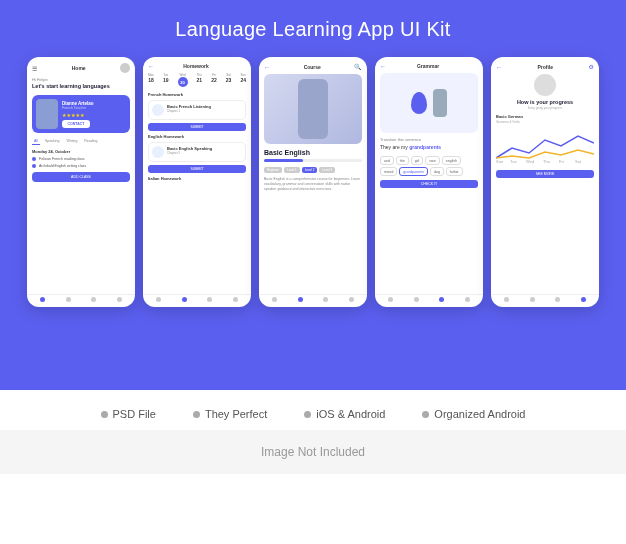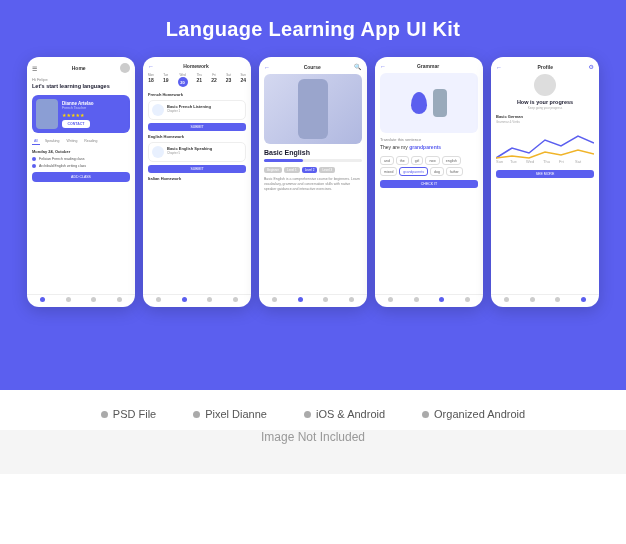--- a/index.html
+++ b/index.html
@@ -16,21 +16,21 @@
       height: 390px;
       display: flex;
       flex-direction: column;
       align-items: center;
       padding-top: 18px;
     }
 
     .page-title {
       color: #fff;
       font-size: 20px;
-      font-weight: 700;
+      font-weight: 400;
       margin-bottom: 16px;
       letter-spacing: 0.3px;
     }
 
     .phones-row {
       display: flex;
       gap: 8px;
       align-items: flex-end;
       padding: 0 10px;
     }
@@ -319,20 +319,21 @@
     .feature-text {
       font-size: 11px;
       color: #555;
     }
 
     .bottom-gray {
       background: #f5f5f5;
       width: 626px;
       height: 44px;
       display: flex;
+      align-items: center;
       justify-content: center;
     }
 
     .image-not-included {
       font-size: 12px;
       color: #999;
     }
 
     .hamburger-icon { font-size: 6px; color: #333; }
     .back-arrow { font-size: 6px; color: #5B5FEF; }
@@ -547,21 +548,21 @@
 </div>
 
 <div class="bottom-section">
   <div class="features-row">
     <div class="feature-item">
       <div class="feature-dot" style="background:#aaa;"></div>
       <span class="feature-text">PSD File</span>
     </div>
     <div class="feature-item">
       <div class="feature-dot" style="background:#aaa;"></div>
-      <span class="feature-text">Pixel Dianne</span>
+      <span class="feature-text">They Perfect</span>
     </div>
     <div class="feature-item">
       <div class="feature-dot" style="background:#aaa;"></div>
       <span class="feature-text">iOS &amp; Android</span>
     </div>
     <div class="feature-item">
       <div class="feature-dot" style="background:#aaa;"></div>
       <span class="feature-text">Organized Android</span>
     </div>
   </div>

